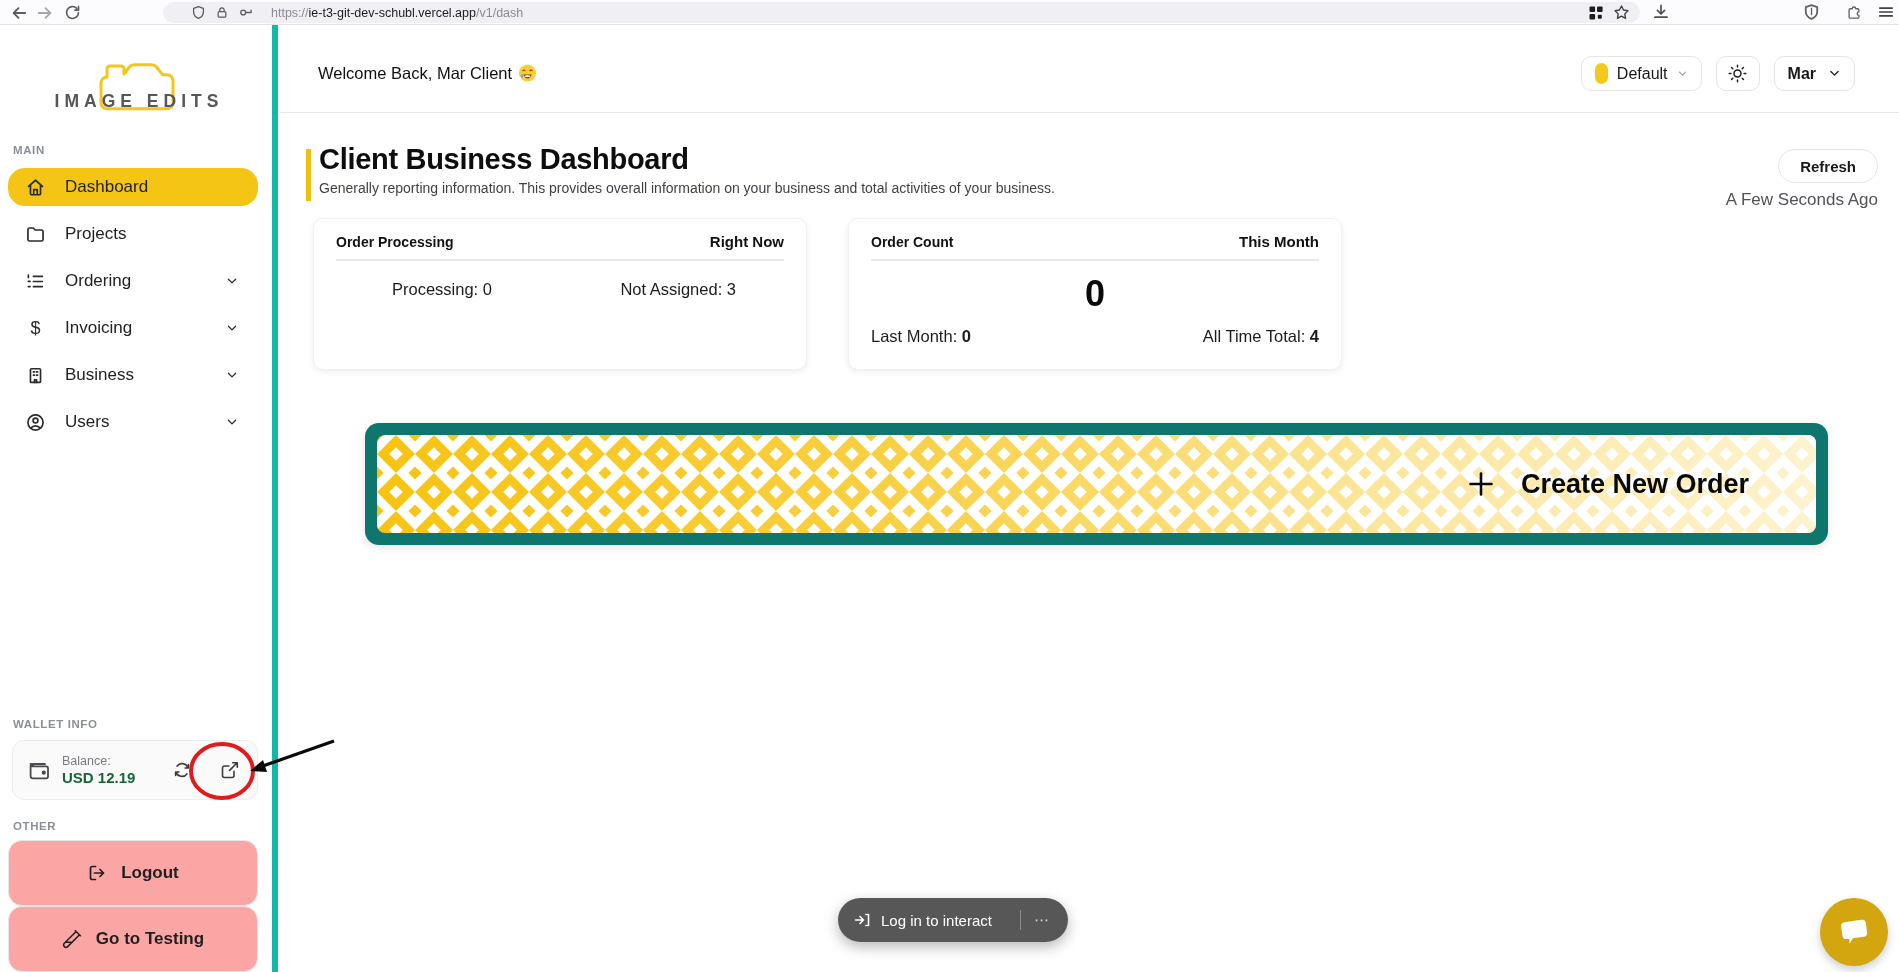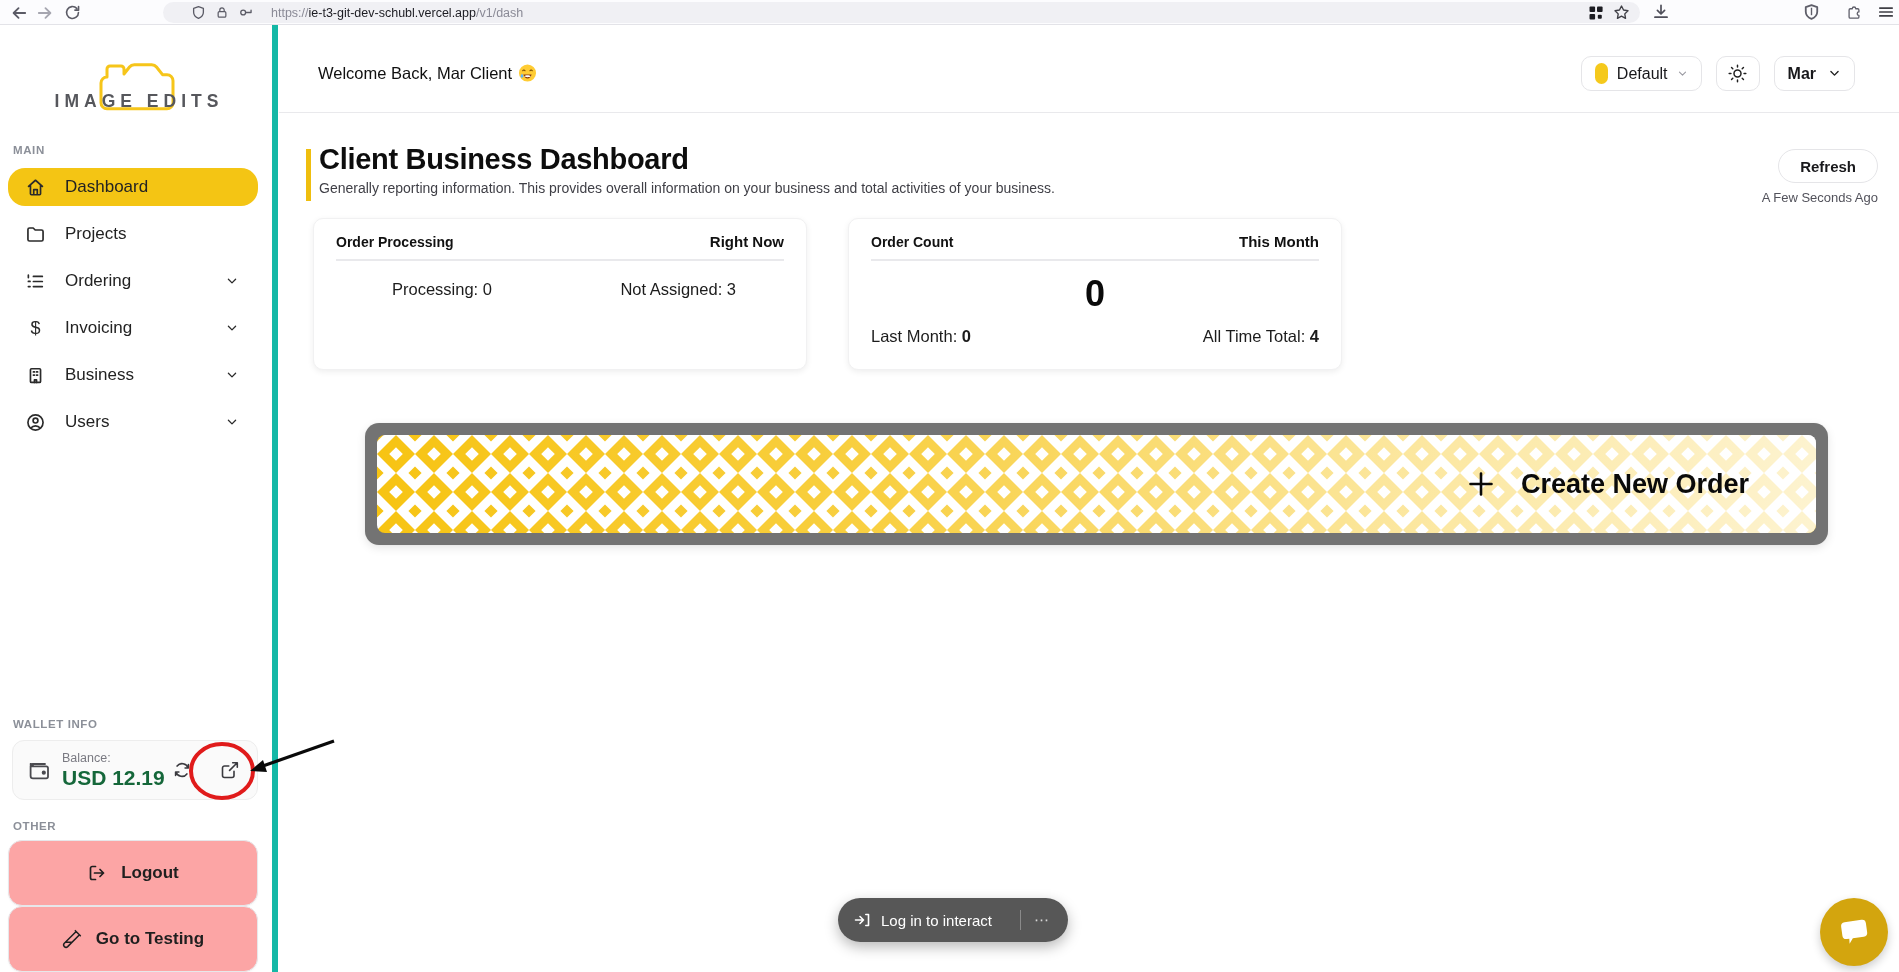--- a/index.html
+++ b/index.html
@@ -39,21 +39,21 @@
   .nav-ic { width:21px; height:21px; flex:0 0 21px; display:flex; align-items:center; justify-content:center; }
   .nav-ic svg { stroke:#2b2b2b; fill:none; stroke-width:1.6; stroke-linecap:round; stroke-linejoin:round; }
   .dollar { font-size:18px; font-weight:500; color:#2b2b2b; }
 
   .wallet-card { position:absolute; left:12px; top:715px; width:246px; height:60px;
             background:#fafafa; border:1px solid #ededed; border-radius:12px;
             display:flex; align-items:center; padding:15px 14px; }
   .wallet-card svg { flex:0 0 auto; }
   .balance-box { margin-left:11px; flex:1; }
   .balance-label { font-size:12.5px; color:#7a7a82; }
-  .balance-value { font-size:21px; font-weight:700; color:#15673A; margin-top:1px; }
+  .balance-value { font-size:15px; font-weight:700; color:#15673A; margin-top:1px; }
   .wallet-btn { width:26px; height:26px; display:flex; align-items:center; justify-content:center; cursor:pointer; }
   .wallet-btn + .wallet-btn { margin-left:22px; }
 
   .side-btn { position:absolute; left:8px; width:250px; height:66px; background:#fca5a5;
             border:1px solid #e7e7ea; border-radius:14px; box-shadow:0 1px 2px rgba(0,0,0,.04);
             display:flex; align-items:center; justify-content:center; gap:14px;
             font-size:17px; font-weight:600; color:#1f1f1f; cursor:pointer; }
 
   .annotation { position:absolute; left:0; top:0; width:420px; height:947px;
             pointer-events:none; z-index:40; }
@@ -71,37 +71,37 @@
   .default-oval { width:13px; height:21px; border-radius:7px; background:#F5C91C; }
   .user-btn { font-weight:600; gap:12px; }
 
   .accent-bar { position:absolute; left:27px; top:124px; width:5px; height:52px; background:#EFBE0E; }
   .page-title { position:absolute; left:40px; top:118px; font-size:29px; font-weight:700;
             letter-spacing:-.3px; color:#0d0d0d; }
   .page-sub { position:absolute; left:40px; top:155px; font-size:14px; color:#3f3f46; }
   .refresh-btn { position:absolute; right:21px; top:124px; height:34px; padding:0 21px;
             background:#fff; border:1px solid #e5e5e8; border-radius:17px;
             font-size:15px; font-weight:600; color:#18181b; display:flex; align-items:center; cursor:pointer; }
-  .updated { position:absolute; right:21px; top:165px; font-size:13px; color:#52525b; }
+  .updated { position:absolute; right:21px; top:165px; font-size:17px; color:#52525b; }
 
   .card { position:absolute; top:193px; width:494px; height:152px; background:#fff;
             border:1px solid #f1f1f2; border-radius:10px; box-shadow:0 2px 6px rgba(0,0,0,.07); }
   .card-head { display:flex; justify-content:space-between; align-items:baseline;
             margin:14px 22px 0; padding-bottom:9px; border-bottom:2px solid #e9e9ec; }
   .card-title { font-size:14px; font-weight:700; color:#111; }
   .card-period { font-size:15px; font-weight:700; color:#111; }
   .stats-row { display:flex; justify-content:space-between; padding:0 70px 0 78px;
             margin-top:19px; font-size:16.5px; color:#1c1c1c; }
   .big-num { text-align:center; font-size:36px; font-weight:700; margin-top:12px; color:#0a0a0a; }
   .card-foot { display:flex; justify-content:space-between; padding:0 22px; margin-top:12px;
             font-size:16.5px; color:#1c1c1c; }
   .bold-val { font-weight:700; }
 
   .banner { position:absolute; left:86px; top:398px; width:1463px; height:122px;
-            background:#737373; border-radius:14px; cursor:pointer;
+            background:#0f766e; border-radius:14px; cursor:pointer;
             box-shadow:0 3px 10px rgba(0,0,0,.10), 0 0 2px rgba(0,0,0,.05); }
   .banner-inner { position:absolute; left:12px; top:12px; right:12px; bottom:12px;
             border-radius:8px; overflow:hidden; }
   .banner-cta { position:absolute; left:1100px; top:0; height:100%;
             display:flex; align-items:center; gap:24px; }
   .banner-cta .cta-label { font-size:27px; font-weight:700; color:#0a0a0a; white-space:nowrap; }
 
   .toast { position:absolute; left:559px; top:873px; width:230px; height:44px;
             background:rgba(80,80,80,.96); border-radius:22px; color:#fff;
             display:flex; align-items:center; padding:0 15px; gap:10px;

